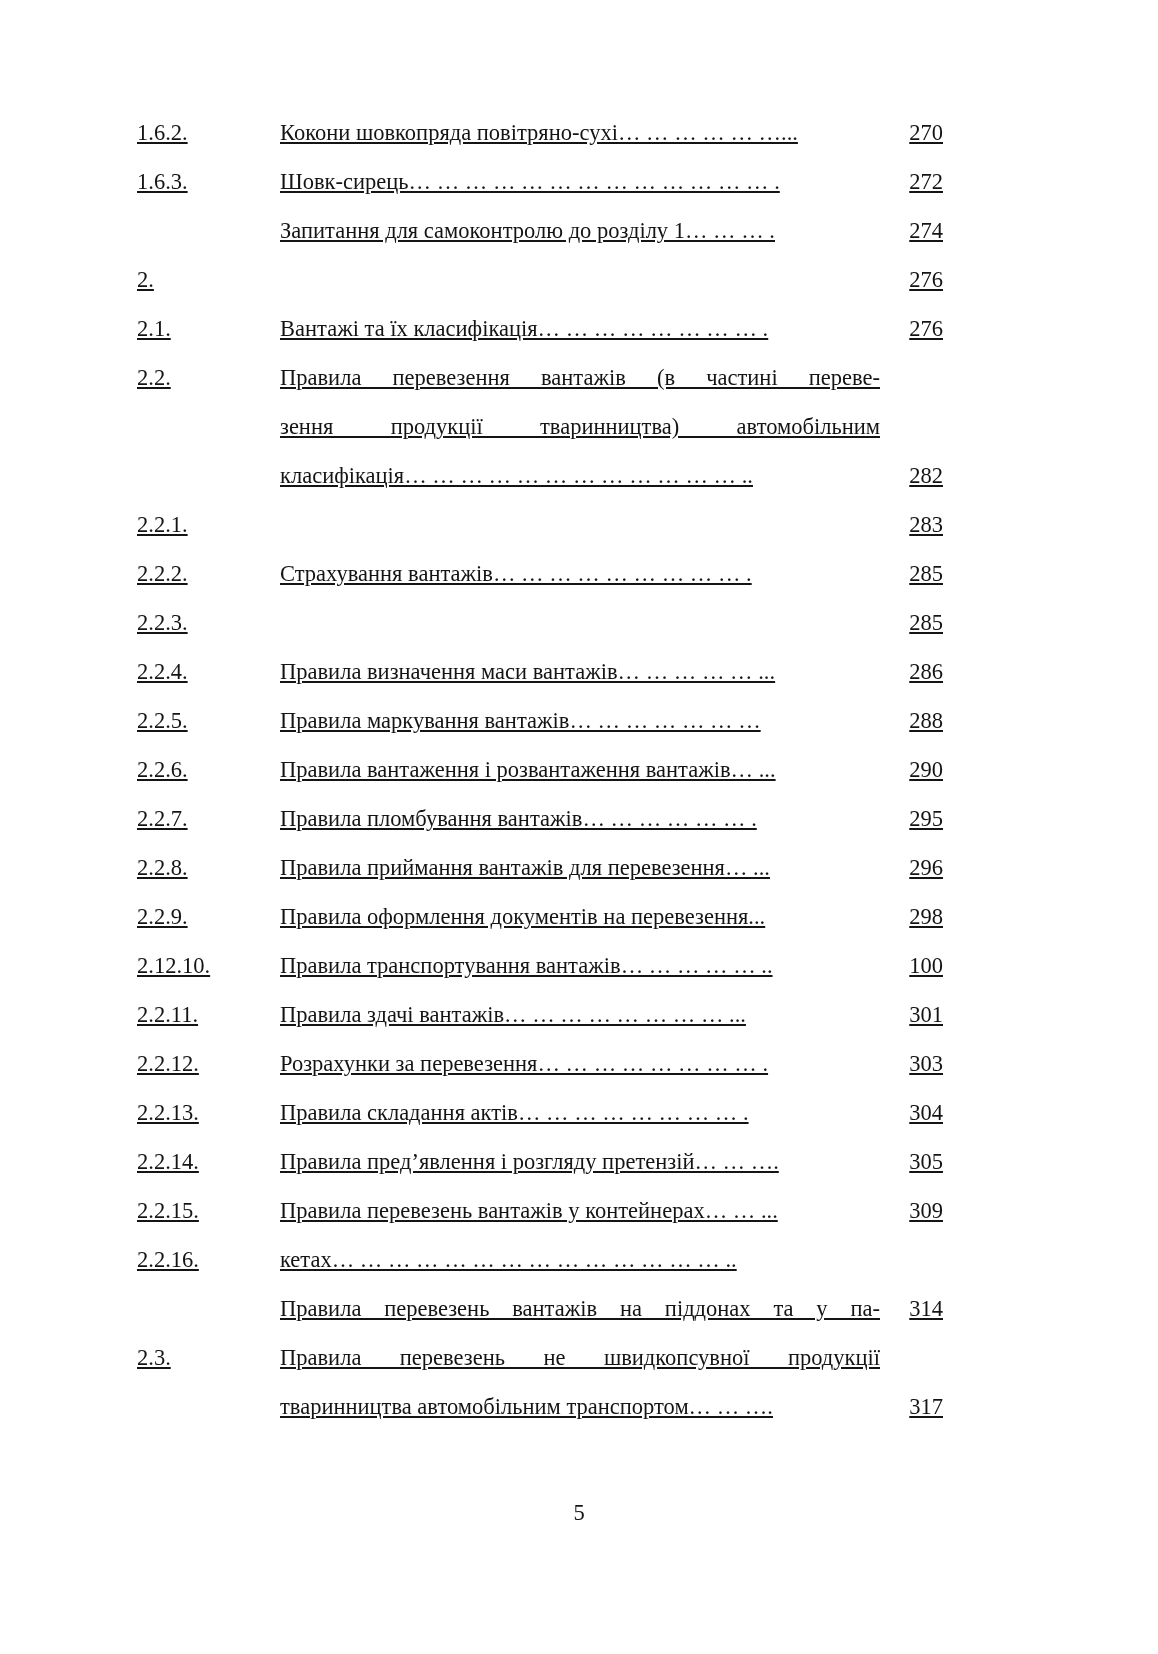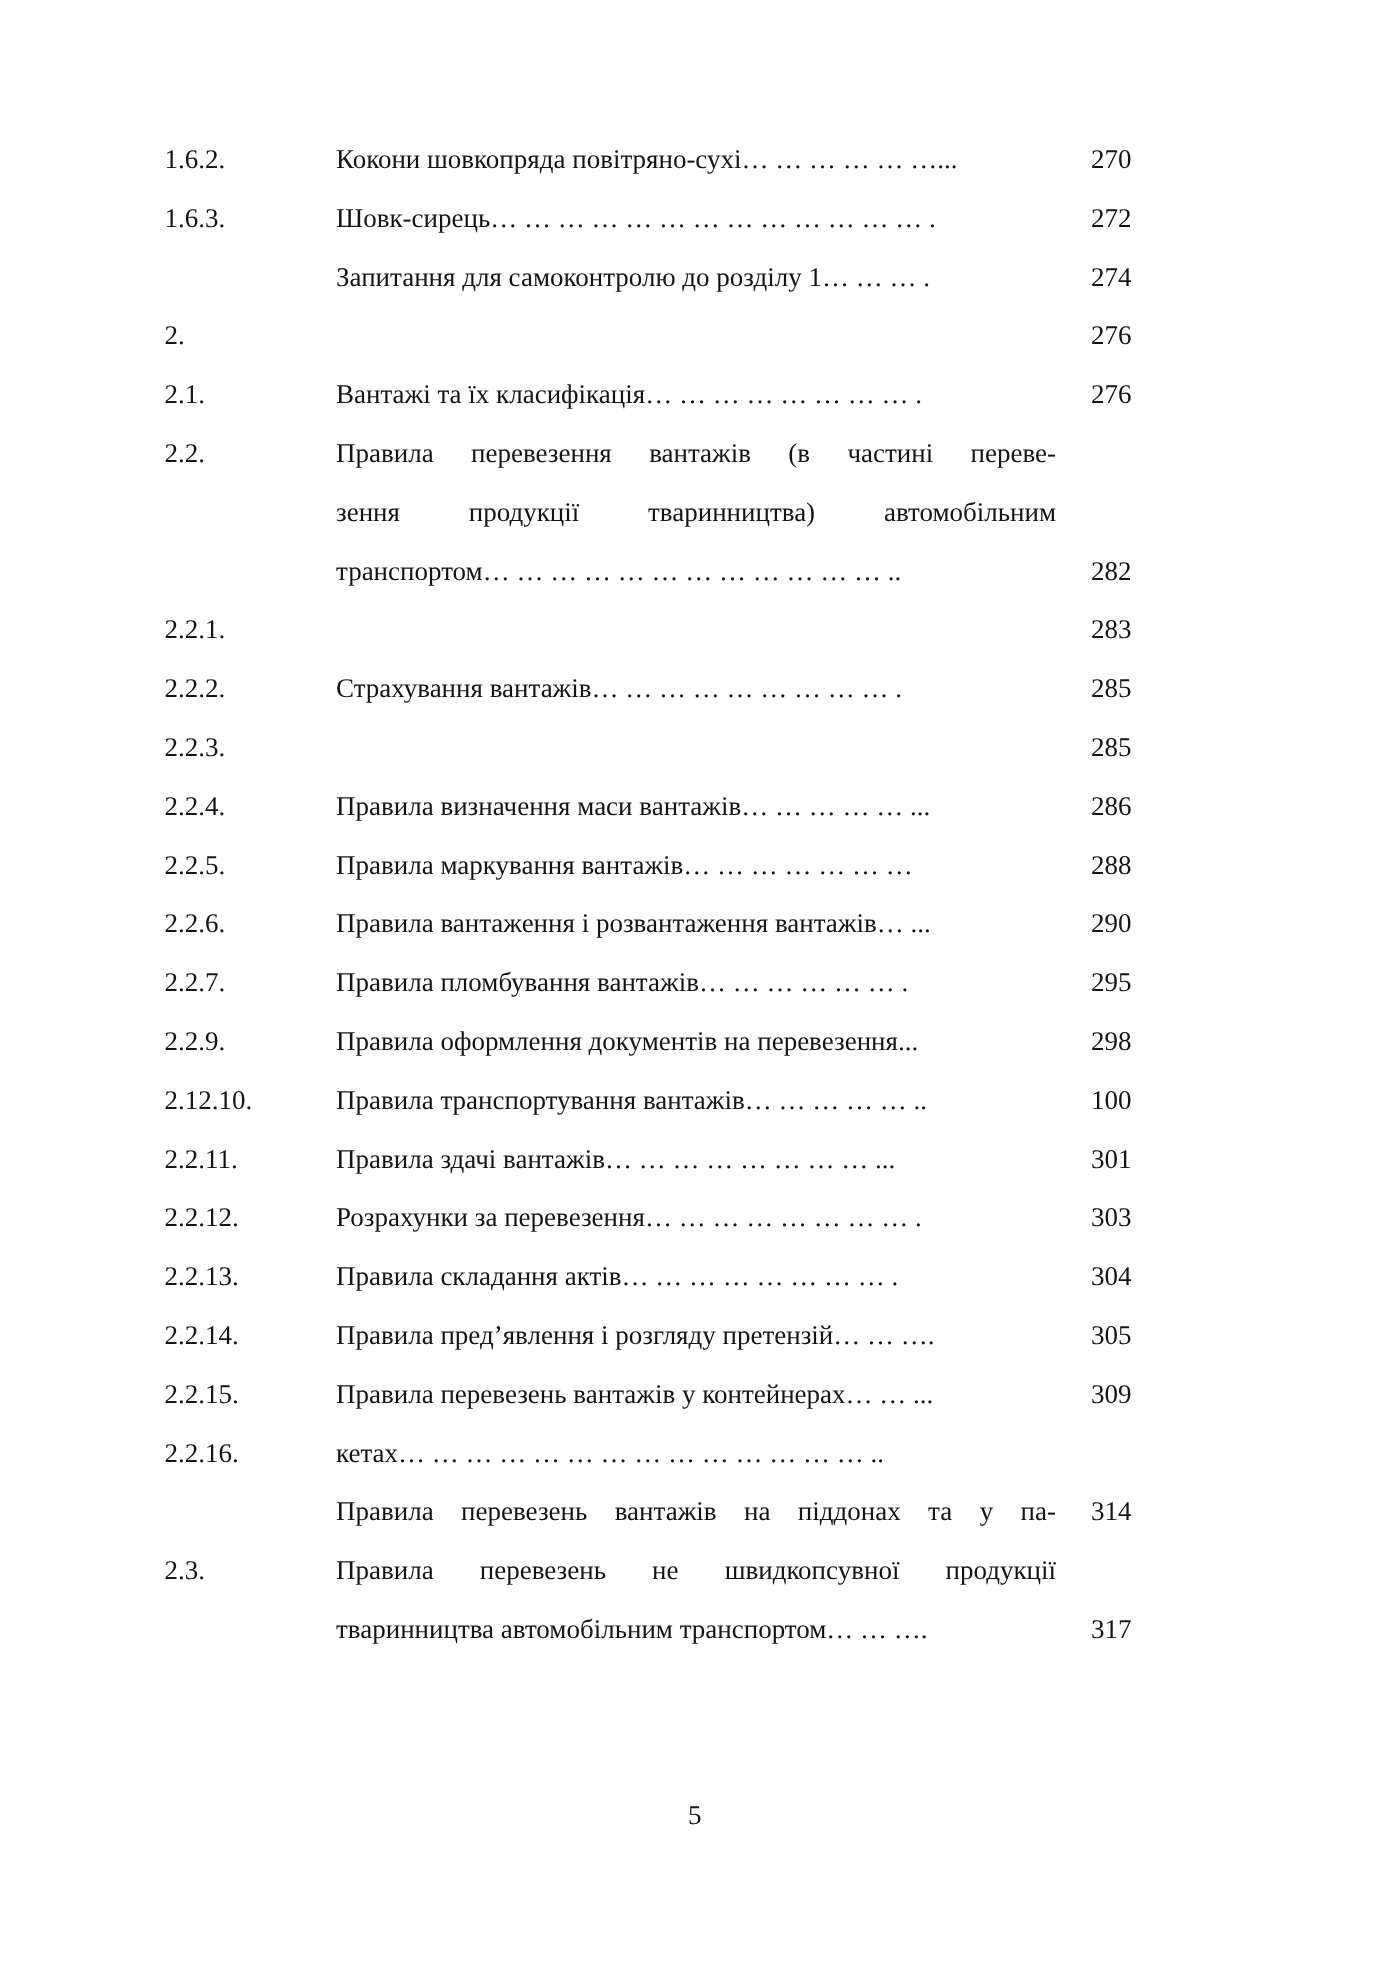--- a/index.html
+++ b/index.html
@@ -12,20 +12,21 @@
     width: 1158px;
     height: 1654px;
     margin: 0 auto;
     background: #ffffff;
     box-sizing: border-box;
     padding: 108px 215px 0 137px;
     font-family: "Liberation Serif", "DejaVu Serif", serif;
     font-size: 22.5px;
     color: #141414;
     overflow: hidden;
+    text-decoration: underline;
   }
   .toc-row {
     display: flex;
     align-items: flex-start;
     line-height: 49px;
   }
   .toc-num {
     flex: 0 0 143px;
     white-space: nowrap;
   }
@@ -94,21 +95,21 @@
           <div class="line">Вантажі та їх класифікація… … … … … … … … .</div>
         </span>
     <span class="toc-page">276</span>
   </div>
 
   <div class="toc-row">
     <span class="toc-num">2.2.</span>
     <span class="toc-title">
           <div class="line fill">Правила перевезення вантажів (в частині переве-</div>
           <div class="line fill">зення продукції тваринництва) автомобільним</div>
-          <div class="line">транспортом… … … … … … … … … … … … ..</div>
+          <div class="line">класифікація… … … … … … … … … … … … ..</div>
         </span>
     <span class="toc-page">282</span>
   </div>
 
   <div class="toc-row">
     <span class="toc-num">2.2.1.</span>
     <span class="toc-page">283</span>
   </div>
 
   <div class="toc-row">
@@ -149,20 +150,27 @@
   </div>
 
   <div class="toc-row">
     <span class="toc-num">2.2.7.</span>
     <span class="toc-title">
           <div class="line">Правила пломбування вантажів… … … … … … .</div>
         </span>
     <span class="toc-page">295</span>
   </div>
 
+  <div class="toc-row">
+    <span class="toc-num">2.2.8.</span>
+    <span class="toc-title">
+          <div class="line">Правила приймання вантажів для перевезення… ...</div>
+        </span>
+    <span class="toc-page">296</span>
+  </div>
 
   <div class="toc-row">
     <span class="toc-num">2.2.9.</span>
     <span class="toc-title">
           <div class="line">Правила оформлення документів на перевезення...</div>
         </span>
     <span class="toc-page">298</span>
   </div>
 
   <div class="toc-row">

